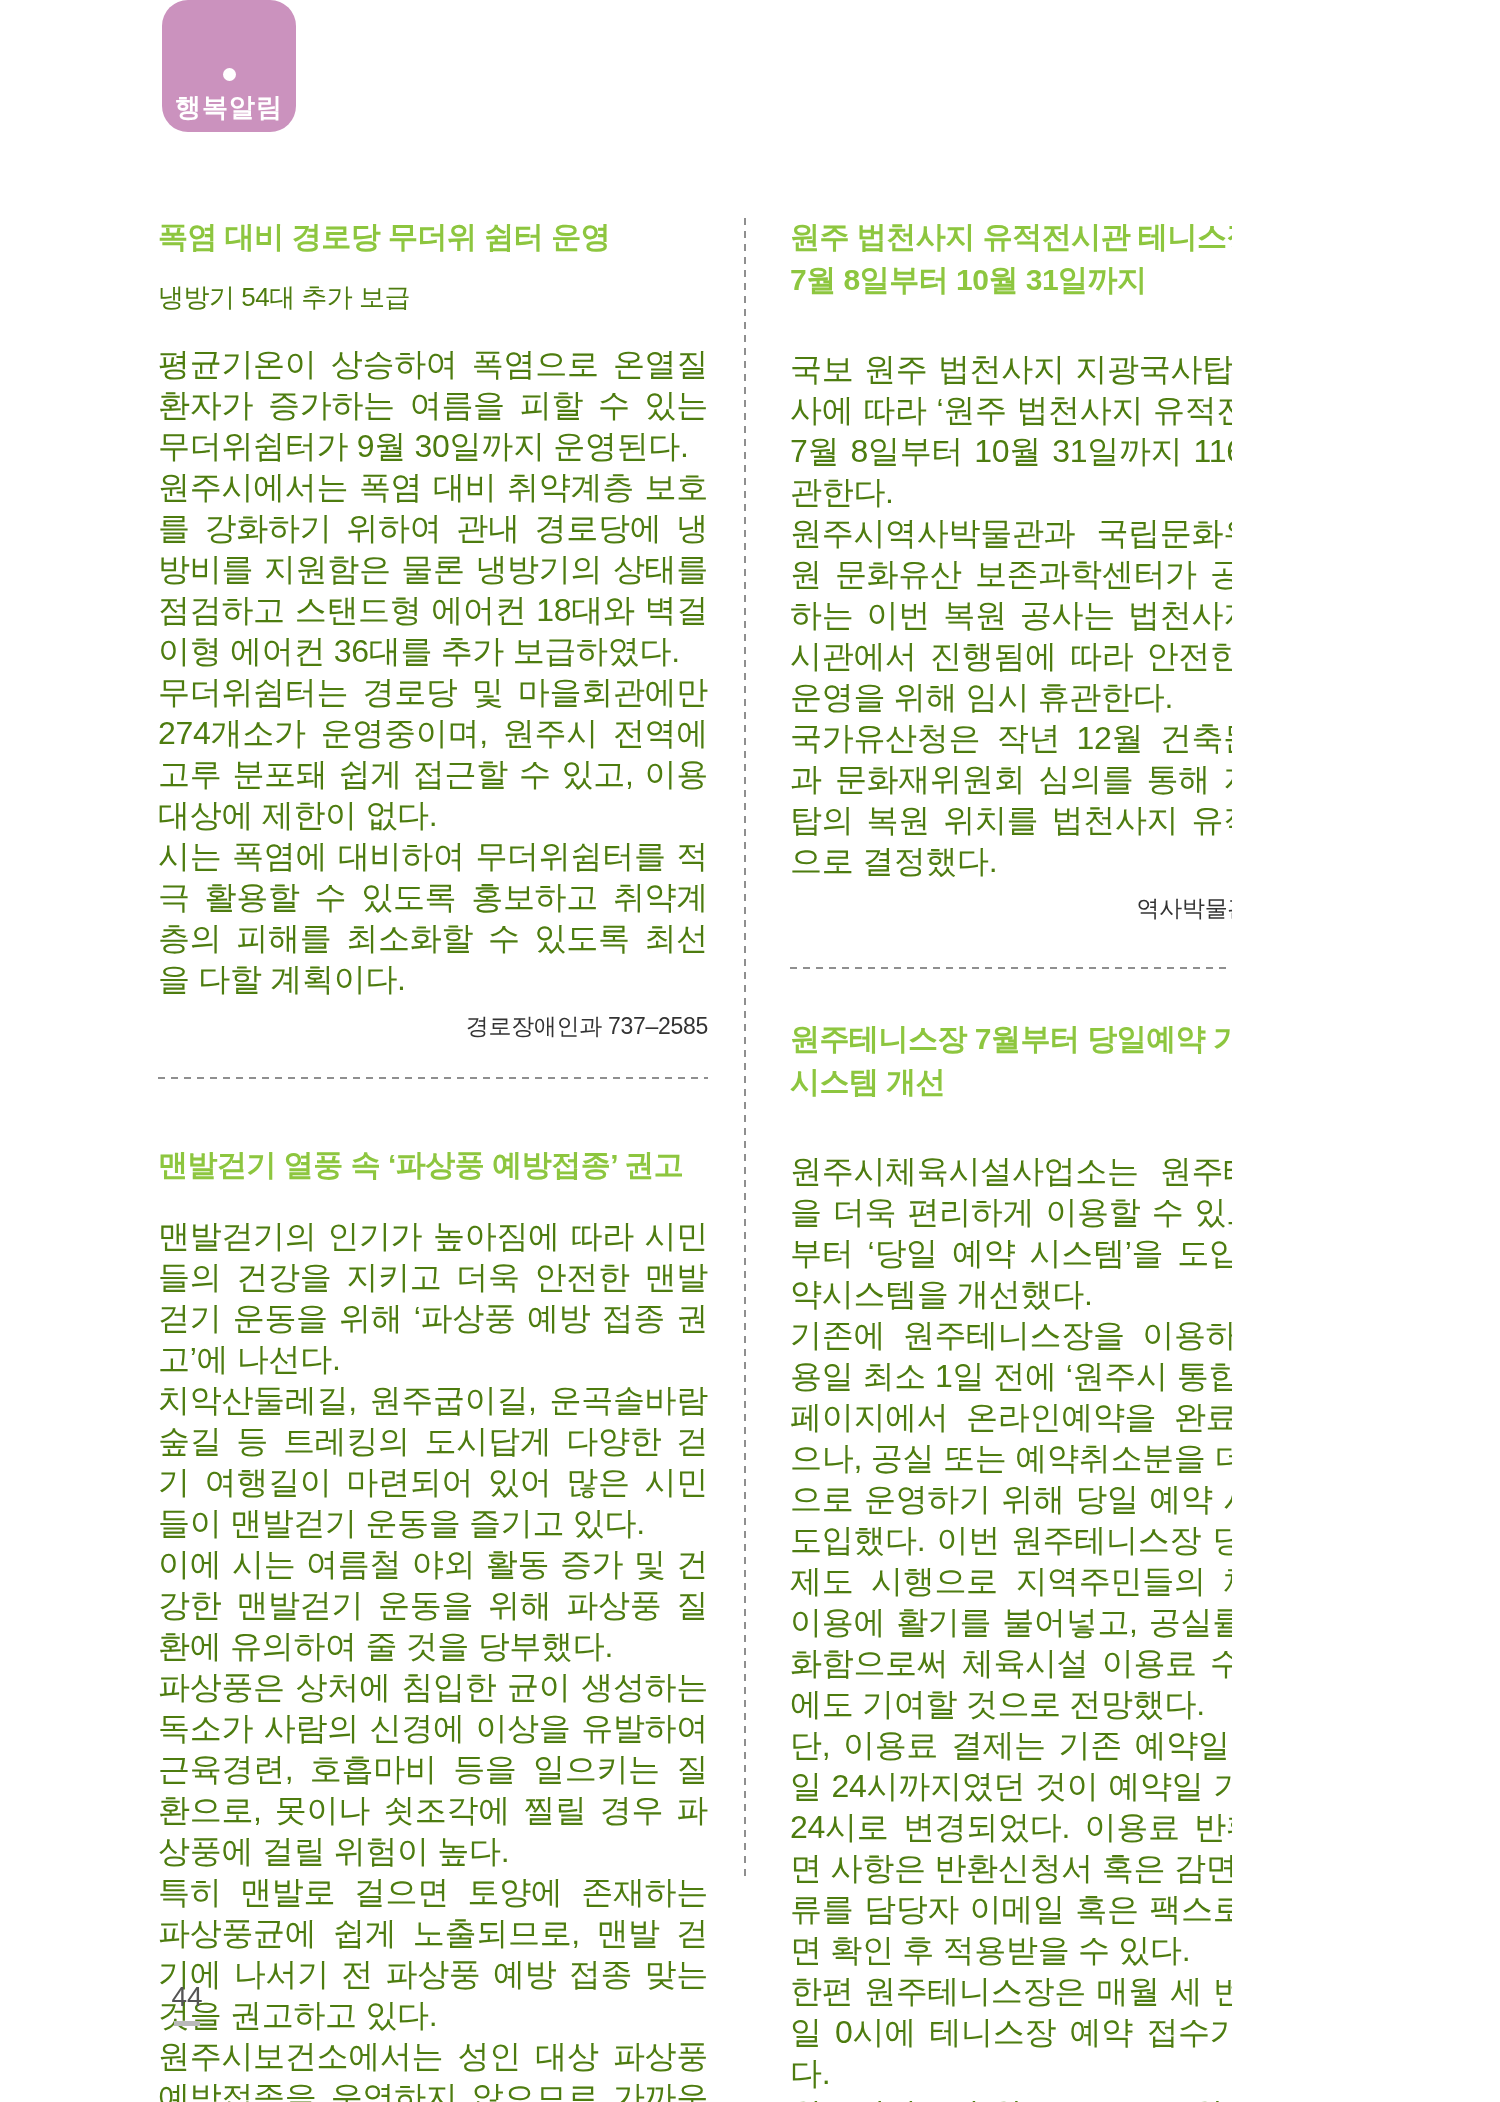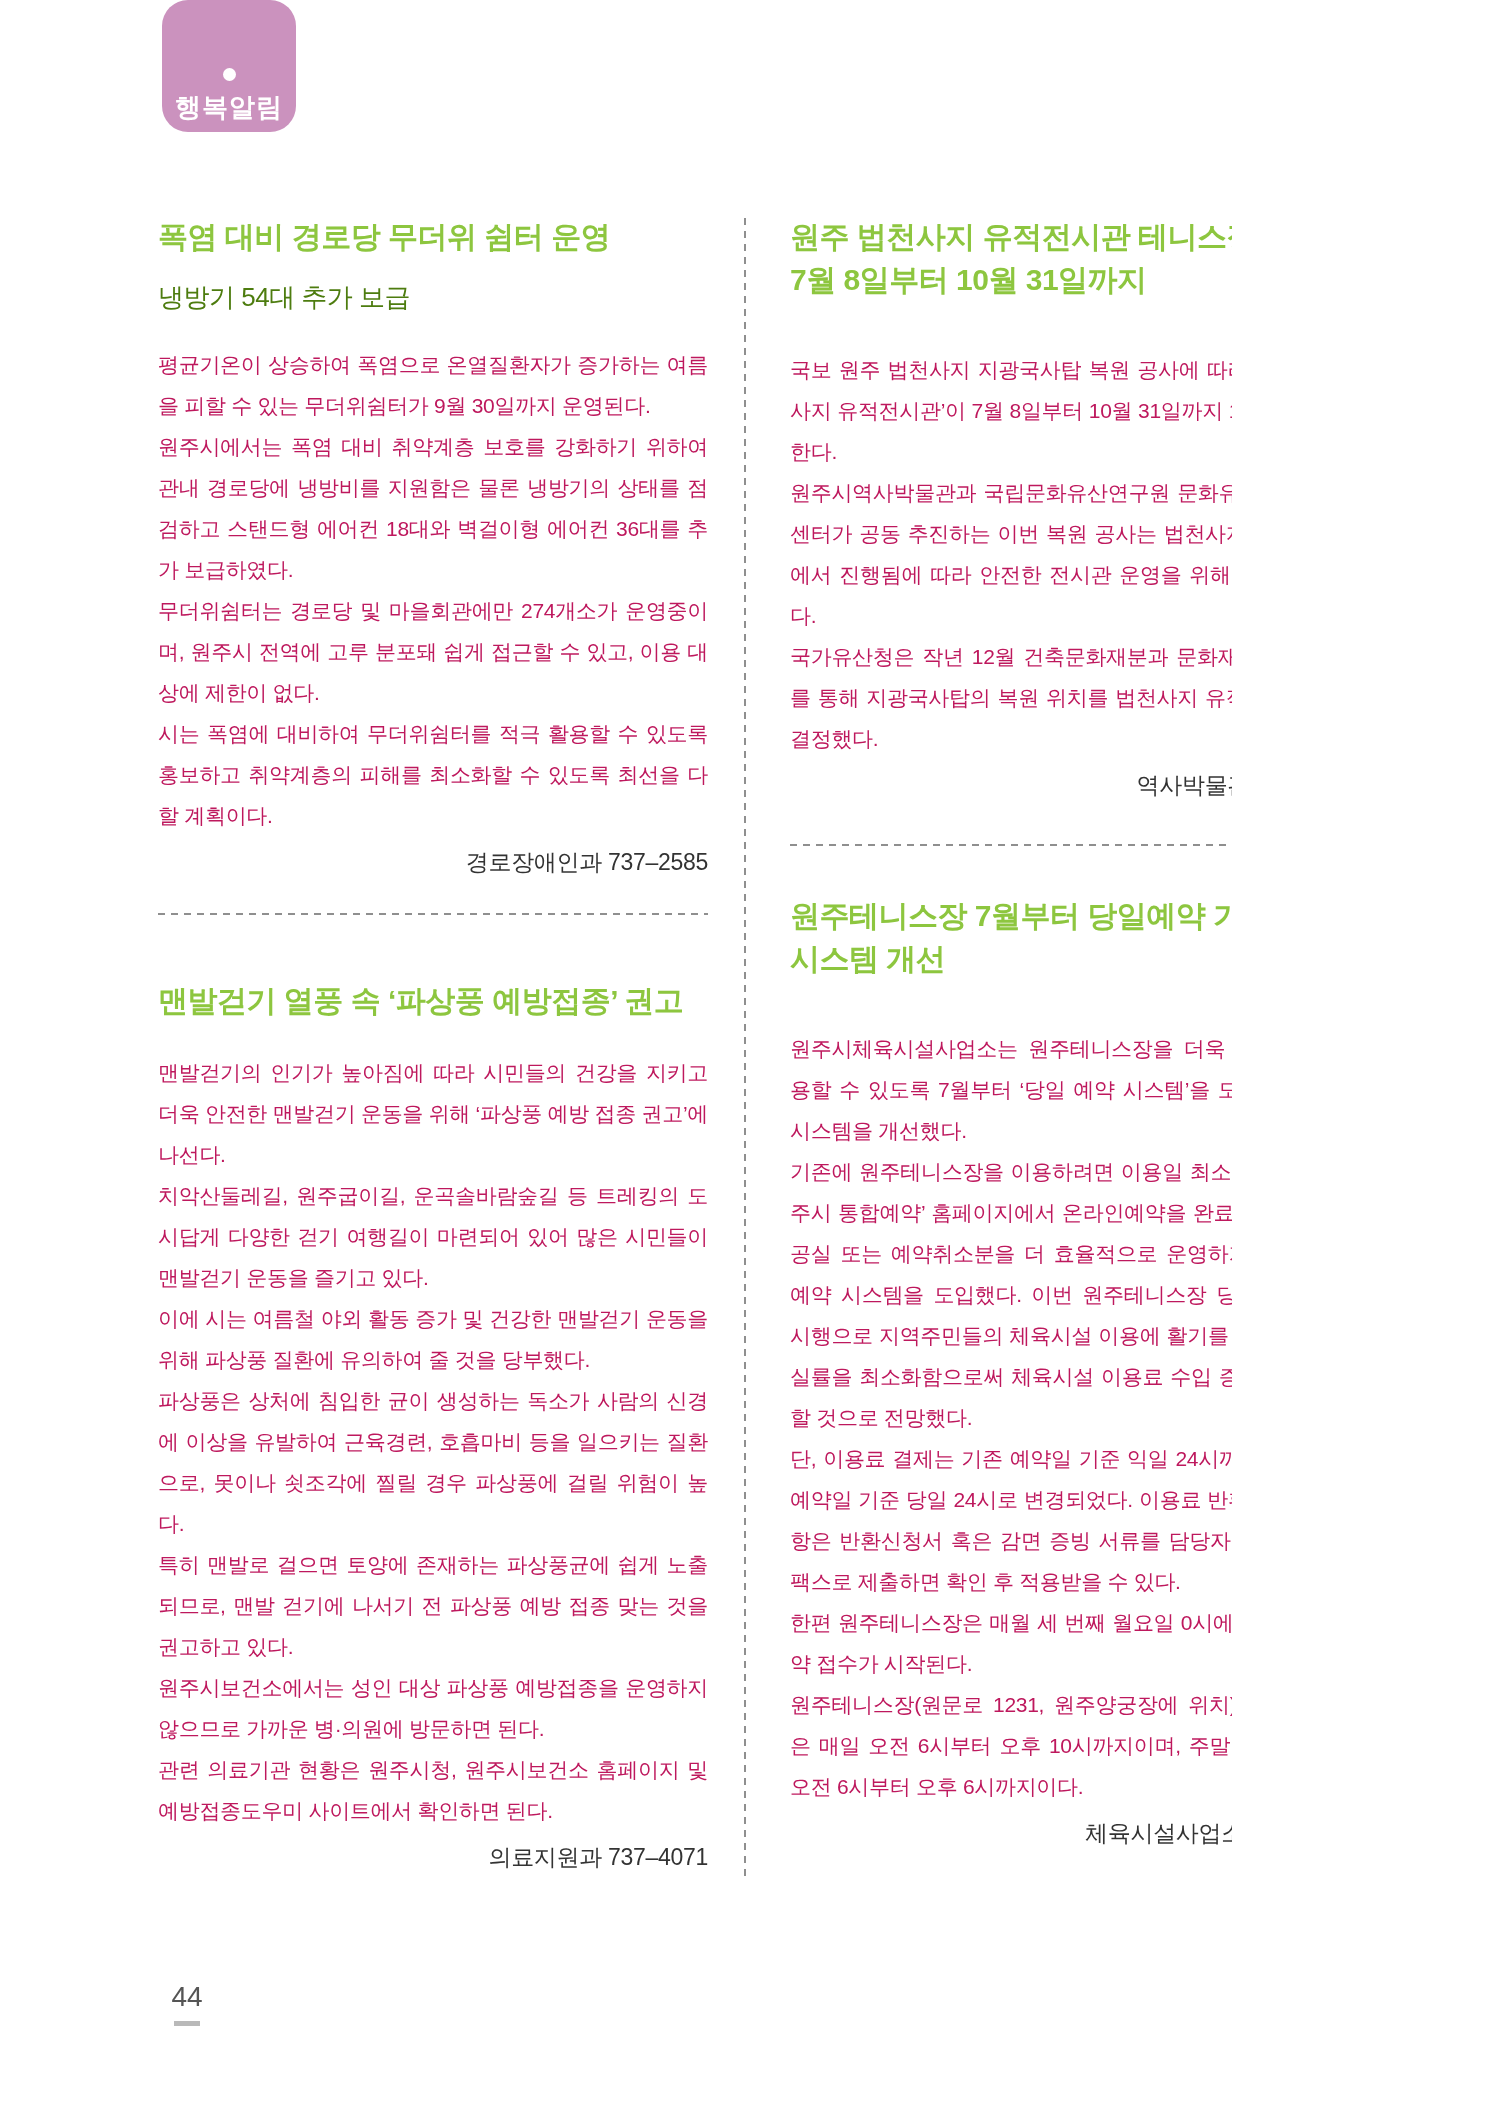--- a/index.html
+++ b/index.html
@@ -33,21 +33,21 @@
   .title{
     color:var(--green);
     font-size:30px;font-weight:700;line-height:43px;
     letter-spacing:-0.5px;margin:0;white-space:pre-line;
   }
   .subtitle{
     font-size:26px;font-weight:400;color:#4d7c0f;
     margin:22px 0 0;line-height:34px;letter-spacing:-0.5px;
   }
   .body{
-    font-size:21px;font-weight:400;color:#be185d;
+    font-size:32px;font-weight:400;color:#4d7c0f;
     line-height:41px;letter-spacing:-0.3px;
     text-align:justify;white-space:pre-line;
     margin:30px 0 0;
   }
   .contact{
     font-size:23px;color:#333;text-align:right;
     margin:6px 0 0;line-height:41px;letter-spacing:-0.3px;
   }
 
   .hr-dashed{

